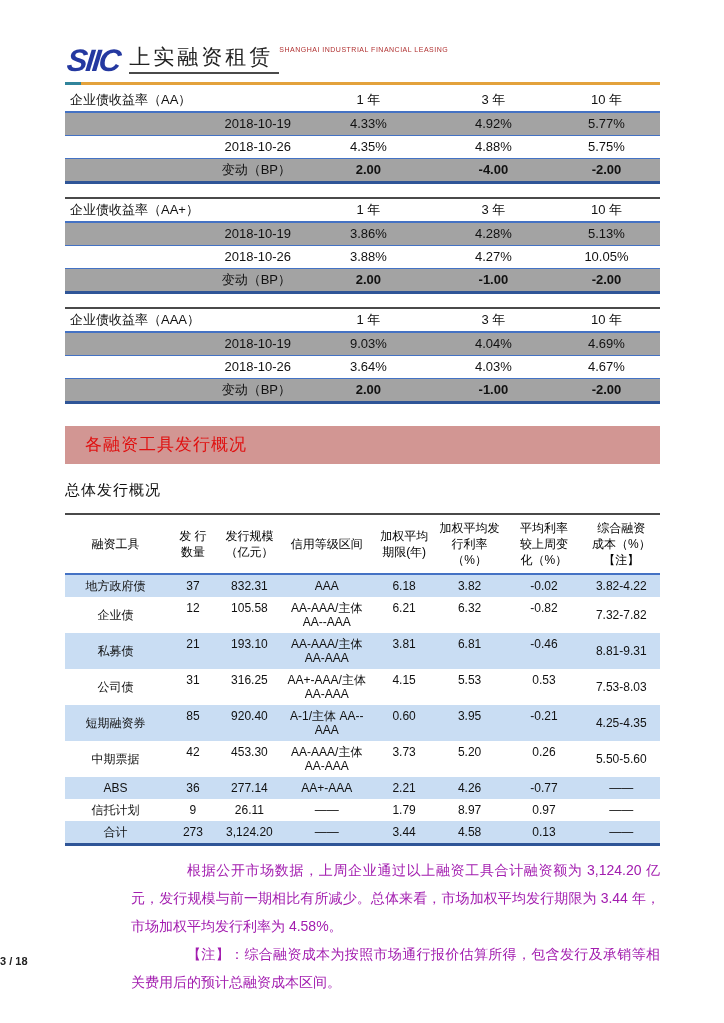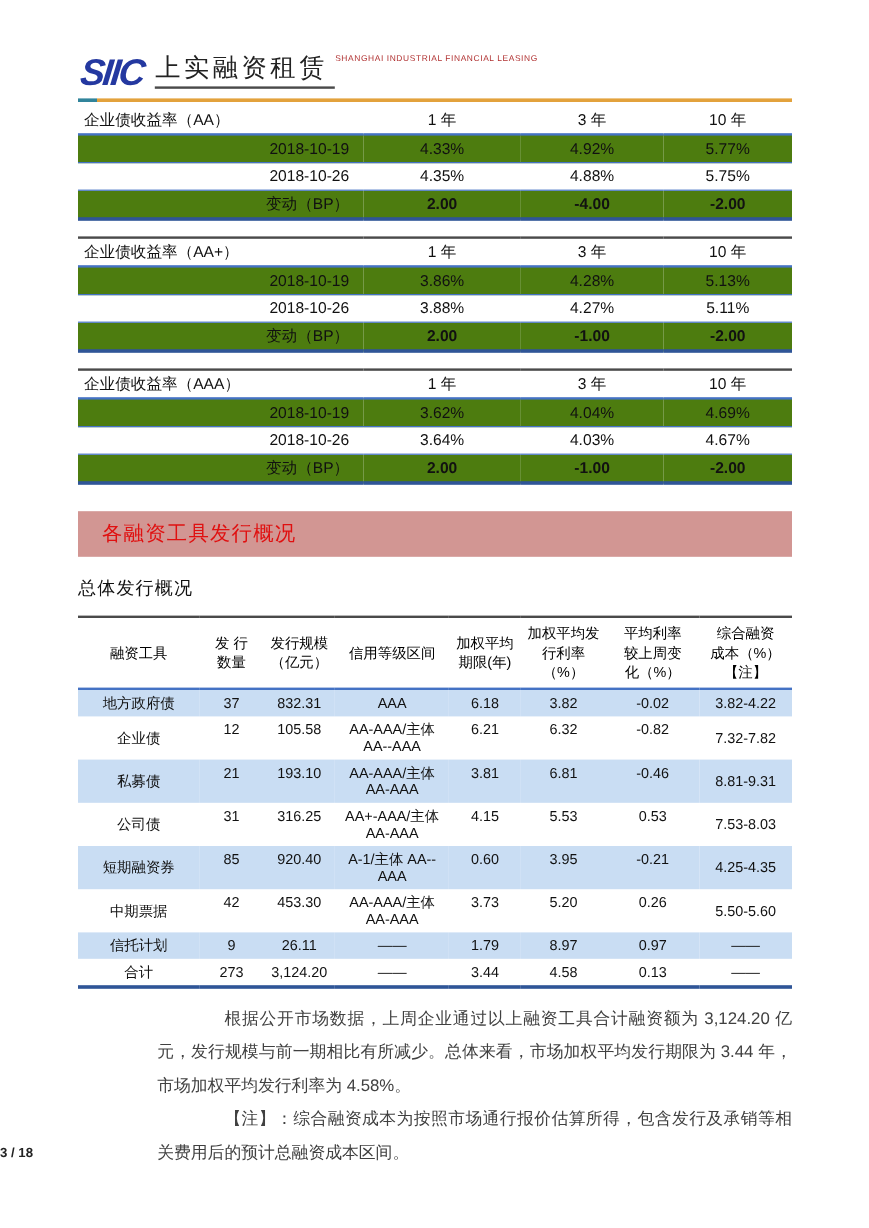--- a/index.html
+++ b/index.html
@@ -33,21 +33,21 @@
     width:100%; border-collapse:collapse; font-size:13px;
     border-bottom:3px solid #2F5597; margin-top:4px;
   }
   .yield-table.bordered-top { border-top:2px solid #4A4A4A; margin-top:13px; }
   .yield-table td { padding:3px 0; line-height:16px; text-align:center; color:#111; }
   .yt-head td { border-bottom:2px solid #4472C4; background:#ffffff; }
   .yt-row td  { border-bottom:1px solid #4472C4; }
   .yt-row.last td { border-bottom:none; }
   .yt-title { text-align:left !important; padding-left:5px !important; }
   .yt-label { text-align:right !important; padding-right:12px !important; }
-  .alt { background:#4d7c0f; }
+  .alt { background:#a3a3a3; }
   .pos { color:#E00000; font-weight:bold; }
   .neg { color:#00A550; font-weight:bold; }
 
   
   .banner {
     margin-top:22px; background:#D29693; color:#E01010;
     font-size:17px; font-weight:normal; padding:7px 0 8px 20px; letter-spacing:1px;
   }
   .subsection { margin-top:17px; font-size:15px; color:#111; letter-spacing:1px; }
 
@@ -63,21 +63,21 @@
   .hl { display:block; text-align:center; }
   .main-table td {
     padding:4px 1px; text-align:center; line-height:14px; vertical-align:top; color:#111;
   }
   .main-table td.tool, .main-table td.cost { vertical-align:middle; }
   .main-table tbody tr:nth-child(odd) { background:#C9DDF3; }
 
   
   .para {
     margin:10px 0 0 66px; font-size:14px; line-height:28px;
-    text-indent:56px; text-align:justify; color:#404040;
+    text-indent:56px; text-align:justify; color:#a21caf;
   }
   .para.note { margin-top:0; }
 
   
   .footer {
     position:absolute; left:0; right:0; bottom:56px;
     font-size:11px; font-weight:bold; color:#222;
   }
 </style>
 </head>
@@ -147,21 +147,21 @@
         <tr class="yt-row alt">
           <td class="yt-label">2018-10-19</td>
           <td>3.86%</td>
           <td>4.28%</td>
           <td>5.13%</td>
         </tr>
         <tr class="yt-row">
           <td class="yt-label">2018-10-26</td>
           <td>3.88%</td>
           <td>4.27%</td>
-          <td>5.11%</td>
+          <td>10.05%</td>
         </tr>
         <tr class="yt-row alt last">
           <td class="yt-label">变动（BP）</td>
           <td class="pos">2.00</td>
           <td class="neg">-1.00</td>
           <td class="neg">-2.00</td>
         </tr>
       </tbody>
     </table>
 
@@ -174,21 +174,21 @@
         </colgroup>
       <tbody>
         <tr class="yt-head">
           <td class="yt-title">企业债收益率（AAA）</td>
           <td>1 年</td>
           <td>3 年</td>
           <td>10 年</td>
         </tr>
         <tr class="yt-row alt">
           <td class="yt-label">2018-10-19</td>
-          <td>3.62%</td>
+          <td>9.03%</td>
           <td>4.04%</td>
           <td>4.69%</td>
         </tr>
         <tr class="yt-row">
           <td class="yt-label">2018-10-26</td>
           <td>3.64%</td>
           <td>4.03%</td>
           <td>4.67%</td>
         </tr>
         <tr class="yt-row alt last">
@@ -305,20 +305,30 @@
           <td class="tool">中期票据</td>
           <td>42</td>
           <td>453.30</td>
           <td>AA-AAA/主体 AA-AAA</td>
           <td>3.73</td>
           <td>5.20</td>
           <td>0.26</td>
           <td class="cost">5.50-5.60</td>
         </tr>
         <tr>
+          <td class="tool">ABS</td>
+          <td>36</td>
+          <td>277.14</td>
+          <td>AA+-AAA</td>
+          <td>2.21</td>
+          <td>4.26</td>
+          <td>-0.77</td>
+          <td class="cost">——</td>
+        </tr>
+        <tr>
           <td class="tool">信托计划</td>
           <td>9</td>
           <td>26.11</td>
           <td>——</td>
           <td>1.79</td>
           <td>8.97</td>
           <td>0.97</td>
           <td class="cost">——</td>
         </tr>
         <tr>

